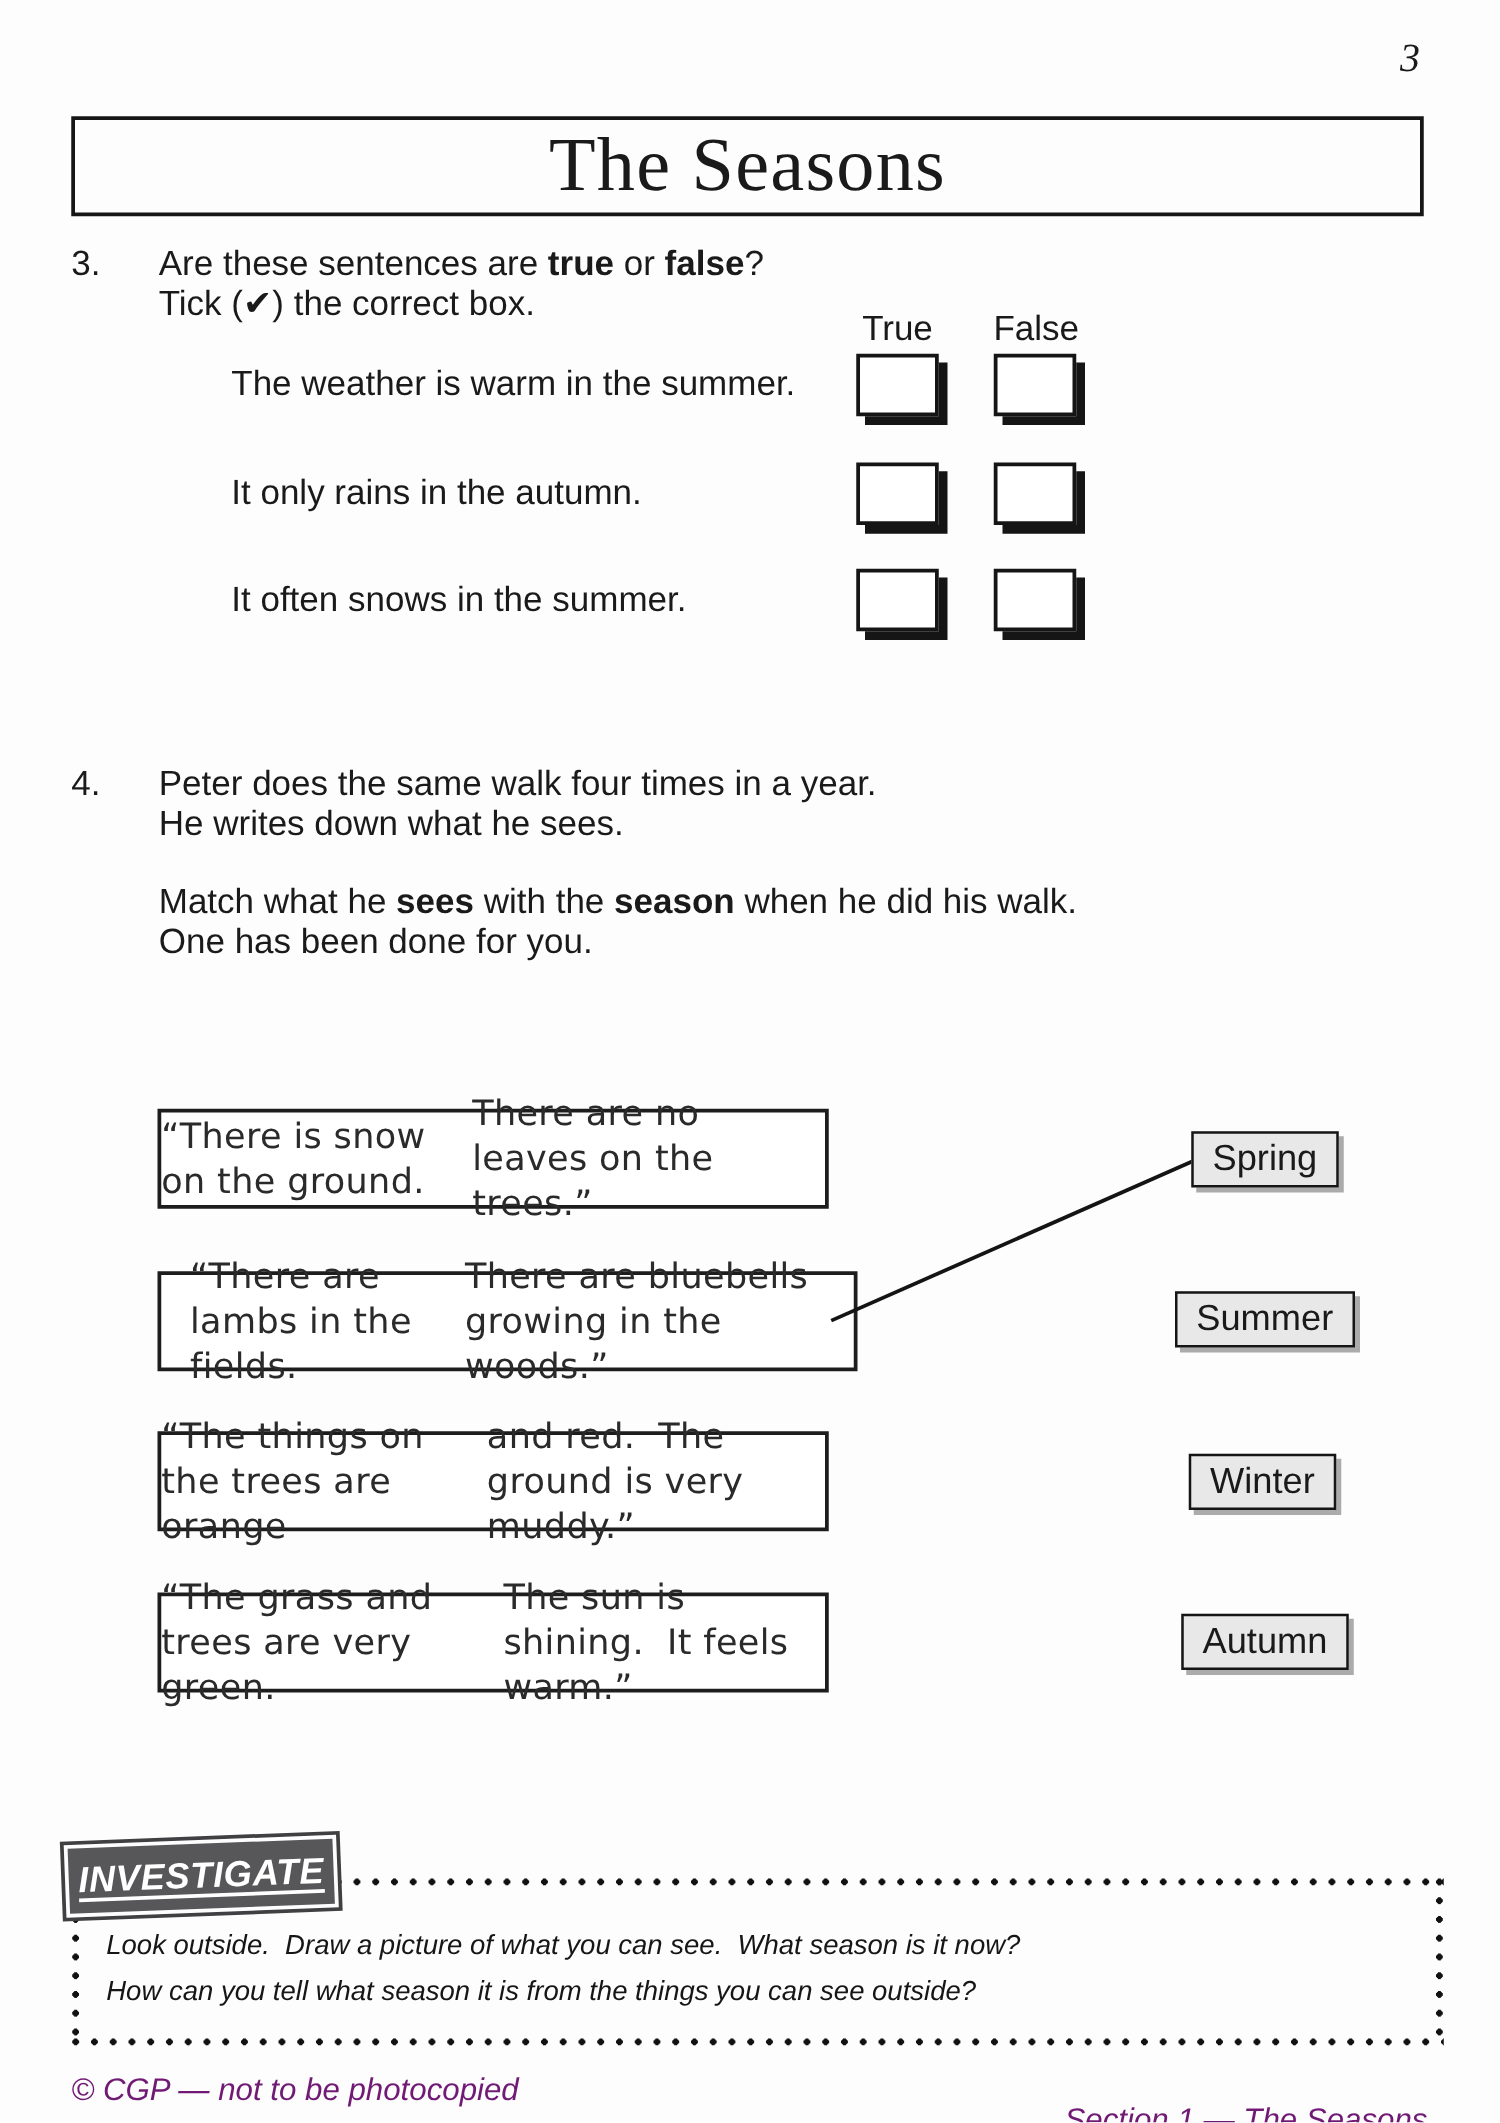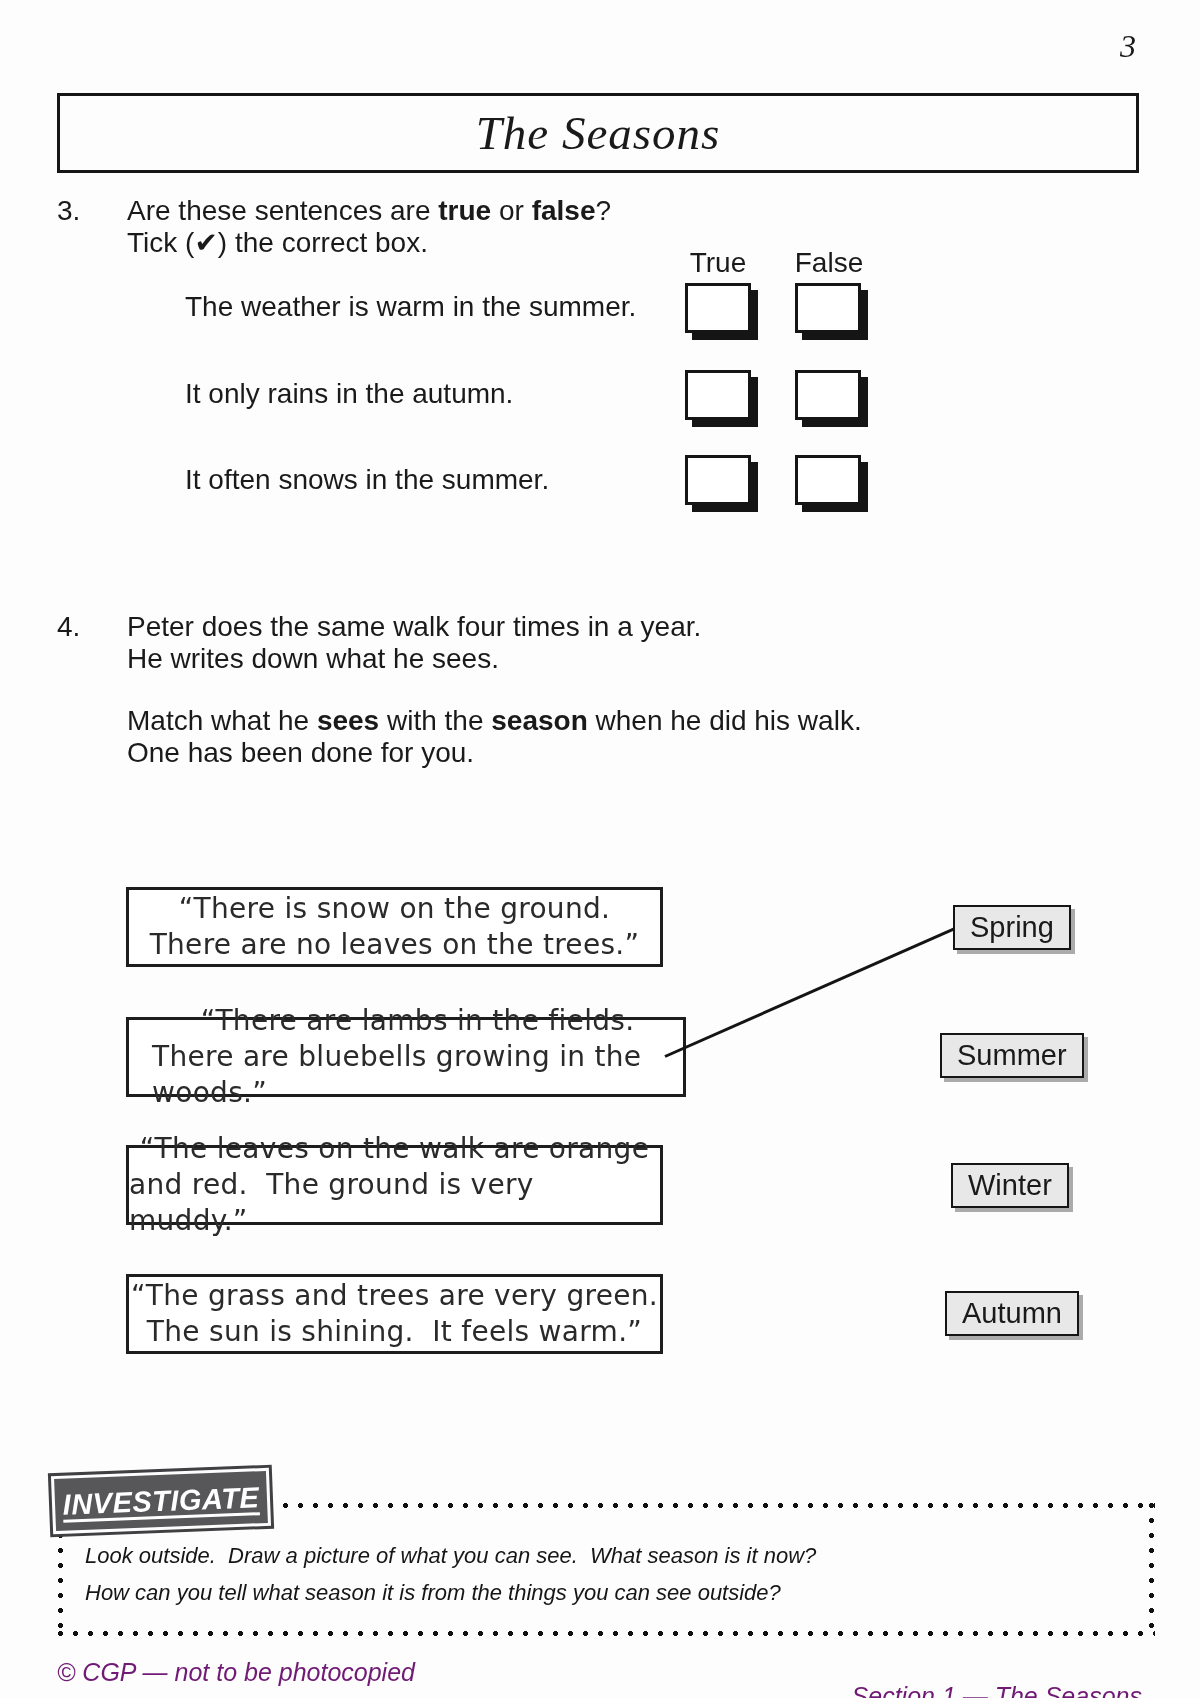--- a/index.html
+++ b/index.html
@@ -8,29 +8,29 @@
     font-family:"Liberation Sans","DejaVu Sans",sans-serif;color:#1a1a1a;overflow:hidden;
   }
   .abs{position:absolute;}
   .body-text{font-size:28px;line-height:32px;white-space:pre-wrap;}
   .b{font-weight:bold;}
 
   
   #page-number{top:28px;right:64px;font-family:"Liberation Serif","DejaVu Serif",serif;font-style:italic;font-size:32px;}
   #title-box{left:57px;top:93px;width:1076px;height:74px;border:3px solid #161616;
              display:flex;align-items:center;justify-content:center;}
-  #title-box .t{font-family:"Liberation Serif","DejaVu Serif",serif;font-style:italic;font-size:47px;letter-spacing:1px;}
+  #title-box .t{font-family:"Liberation Serif","DejaVu Serif",serif;font-size:61px;letter-spacing:1px;}
 
   
   .col-header{font-size:28px;text-align:center;}
   .checkbox{width:60px;height:44px;background:#ffffff;border:3px solid #151515;box-shadow:7px 7px 0 0 #151515;}
 
   
   .quote-box{left:126px;width:531px;height:74px;border:3px solid #1d1d1d;background:#ffffff;
-             display:flex;flex-direction:column;align-items:center;justify-content:center;}
+             display:flex;flex-direction:row;align-items:center;justify-content:center;}
   .quote-line{font-size:28px;line-height:36px;letter-spacing:.3px;white-space:pre-wrap;
               font-family:"DejaVu Sans","Liberation Sans",sans-serif;color:#2a2a2a;}
   .season-box{background:#e8e8e8;border:2px solid #151515;box-shadow:4px 4px 0 0 #ababab;
               padding:4px 15px;font-size:29px;}
   #match-line{left:665px;top:1055px;width:316px;height:3px;background:#141414;
               transform:rotate(-23.8deg);transform-origin:0 50%;}
 
   
   .dots-h{height:7px;background:radial-gradient(circle 2.7px at 3.5px 3.5px,#111 99%,rgba(0,0,0,0) 100%);
           background-size:15px 7px;background-repeat:repeat-x;}
@@ -84,21 +84,21 @@
 
   <div class="abs quote-box" style="top:887px;">
     <div class="quote-line">“There is snow on the ground.</div>
     <div class="quote-line">There are no leaves on the trees.”</div>
   </div>
   <div class="abs quote-box" style="top:1017px;padding-left:23px;">
     <div class="quote-line">“There are lambs in the fields.</div>
     <div class="quote-line">There are bluebells growing in the woods.”</div>
   </div>
   <div class="abs quote-box" style="top:1145px;">
-    <div class="quote-line">“The leaves on the walk are orange</div>
+    <div class="quote-line">“The things on the trees are orange</div>
     <div class="quote-line">and red.  The ground is very muddy.”</div>
   </div>
   <div class="abs quote-box" style="top:1274px;">
     <div class="quote-line">“The grass and trees are very green.</div>
     <div class="quote-line">The sun is shining.  It feels warm.”</div>
   </div>
 
   <div id="match-line" class="abs"></div>
 
   <div class="abs season-box" style="left:953px;top:905px;">Spring</div>

